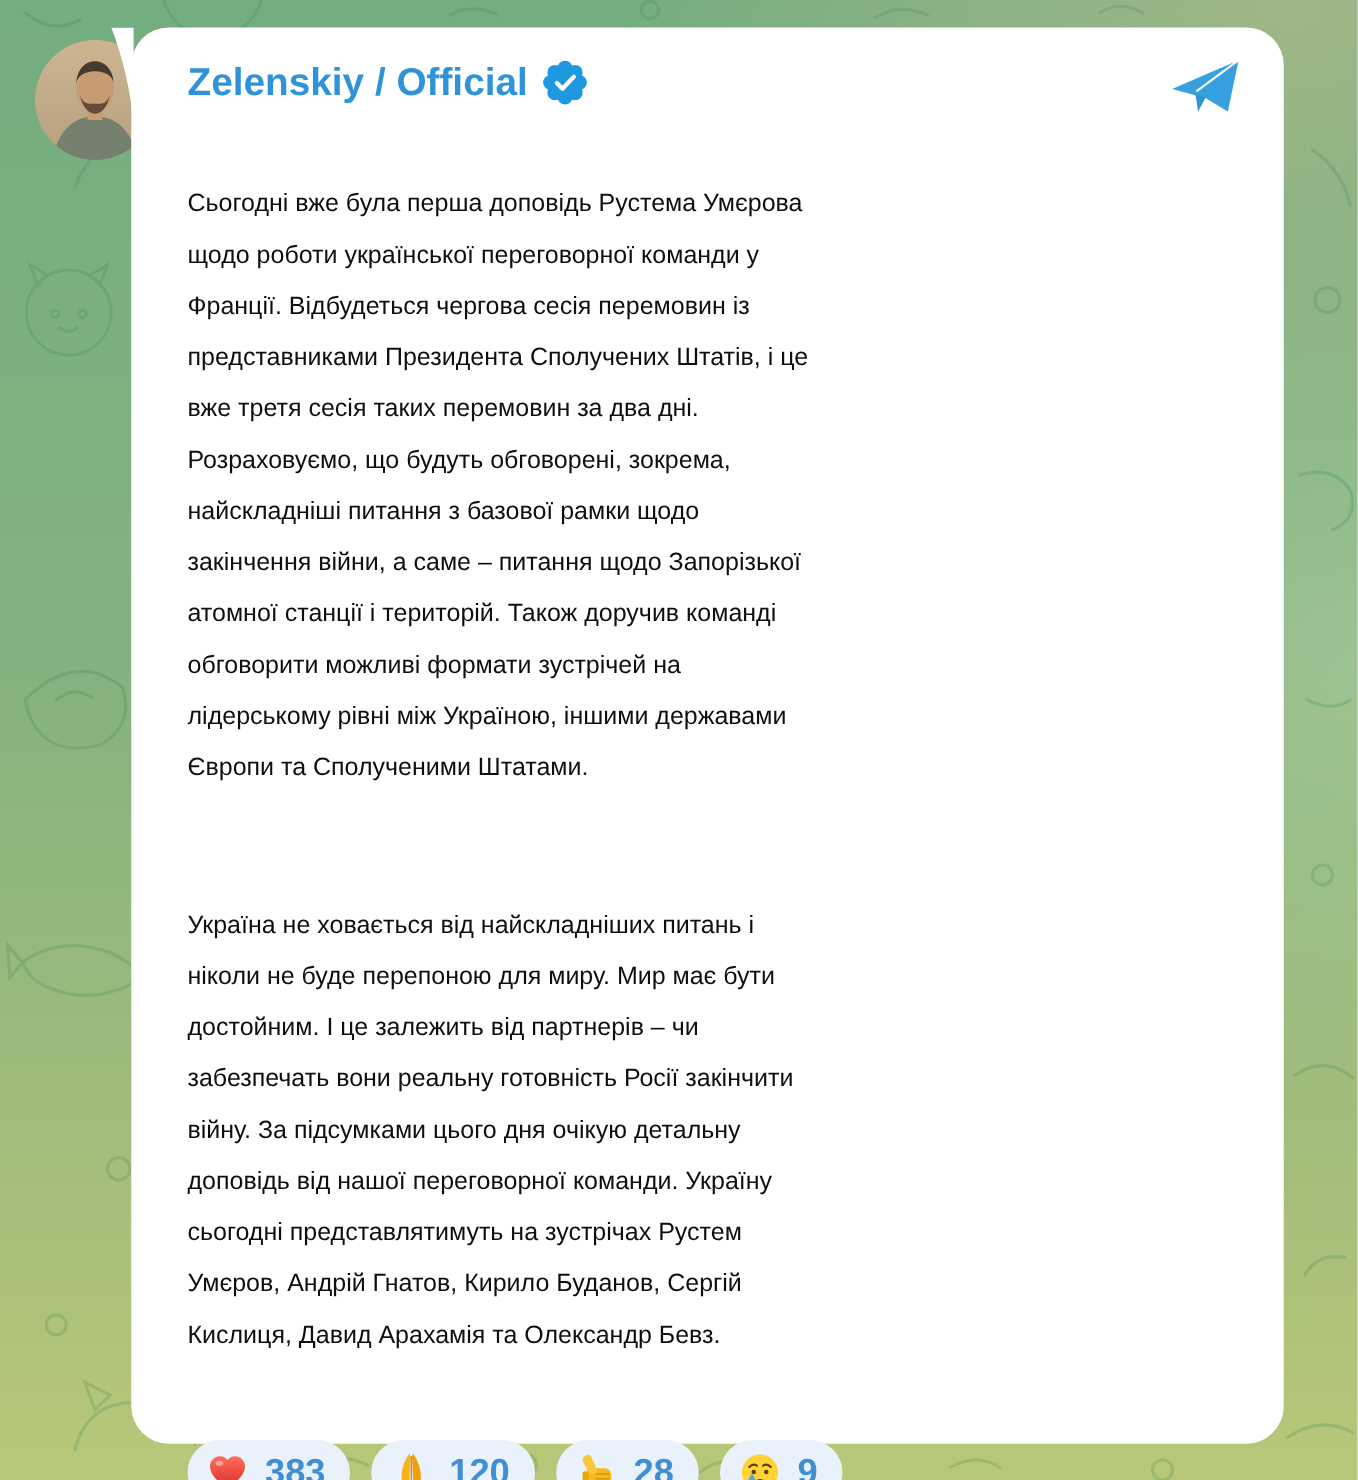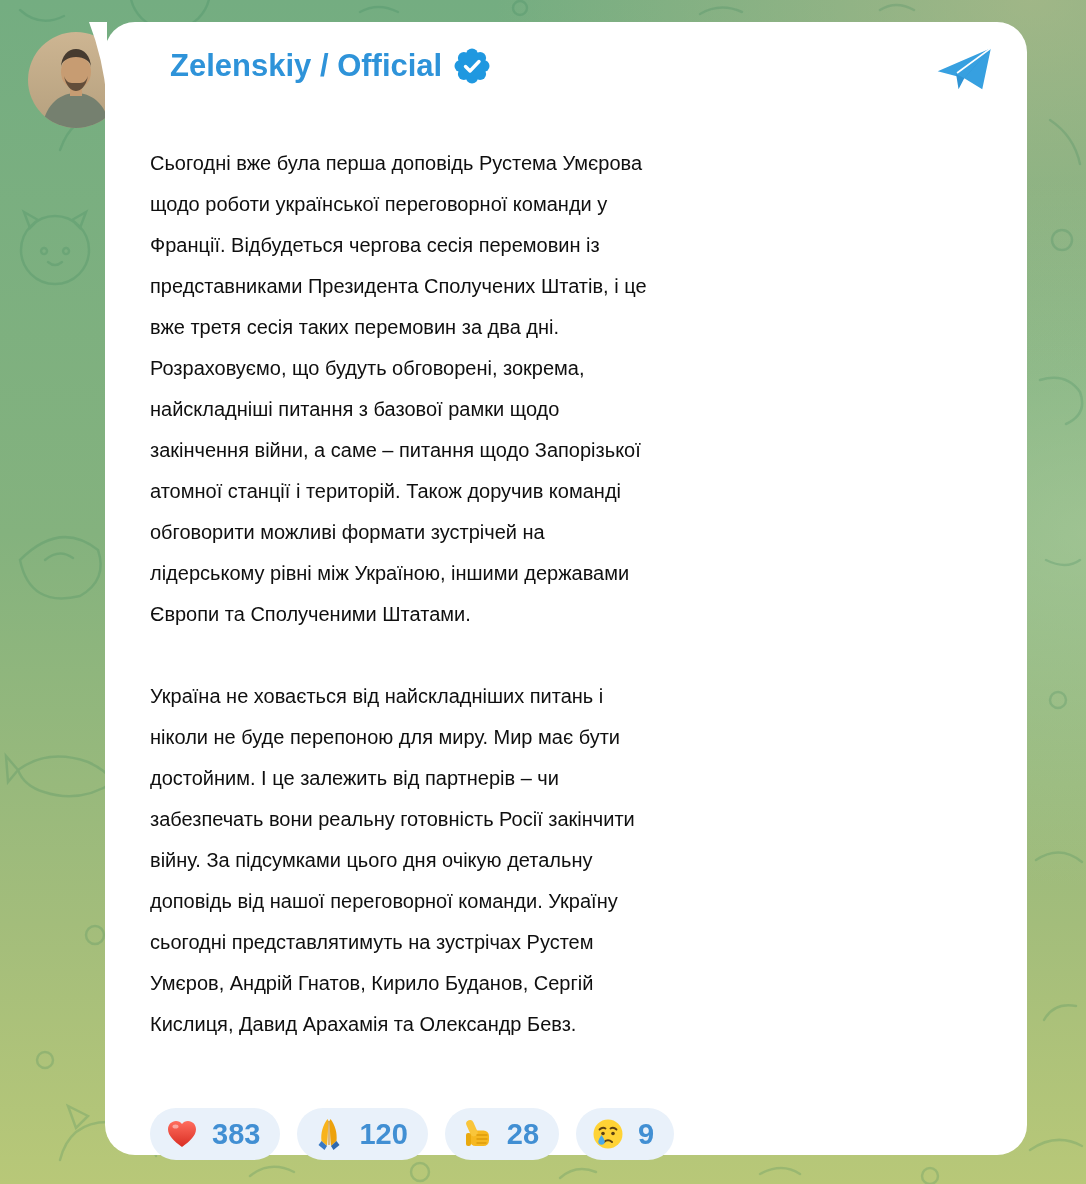--- a/index.html
+++ b/index.html
@@ -11,26 +11,26 @@
       radial-gradient(70% 50% at 100% 45%, rgba(190,215,170,.45), rgba(190,215,170,0) 60%),
       linear-gradient(180deg,#74ad81 0%,#84b27e 45%,#a3bd7b 78%,#b8c878 100%);
   }
   .doodles{position:absolute;inset:0;}
   .card{
     position:absolute;left:105px;top:22px;width:922px;height:1133px;
     background:#ffffff;border-radius:30px;box-sizing:border-box;
     padding:26px 45px 20px 45px;
   }
   .tail{position:absolute;left:-18px;top:0;}
-  .hdr{display:flex;align-items:center;height:36px;margin-bottom:18px;position:relative;margin-left:20px;}
+  .hdr{display:flex;align-items:center;height:36px;margin-bottom:18px;position:relative;}
   .channel-name{font-size:31px;font-weight:bold;color:#2e93d9;line-height:36px;cursor:pointer;}
   .badge{margin-left:12px;display:flex;align-items:center;}
   .plane{position:absolute;right:-12px;top:-2px;cursor:pointer;}
   .msg{font-size:20px;line-height:41px;color:#0f0f0f;white-space:pre-line;}
-  .para2{}
+  .para2{margin-top:44px;}
   .reactions{display:flex;gap:17px;margin-top:22px;}
   .pill{
     display:flex;align-items:center;gap:12px;height:52px;
     background:#e9f1fa;border-radius:26px;padding:0 20px 0 14px;cursor:pointer;
   }
   .pill .cnt{font-size:29px;font-weight:bold;color:#418fd3;}
   .avatar{position:absolute;left:28px;top:32px;width:96px;height:96px;border-radius:50%;overflow:hidden;cursor:pointer;}
 </style>
 </head>
 <body>

